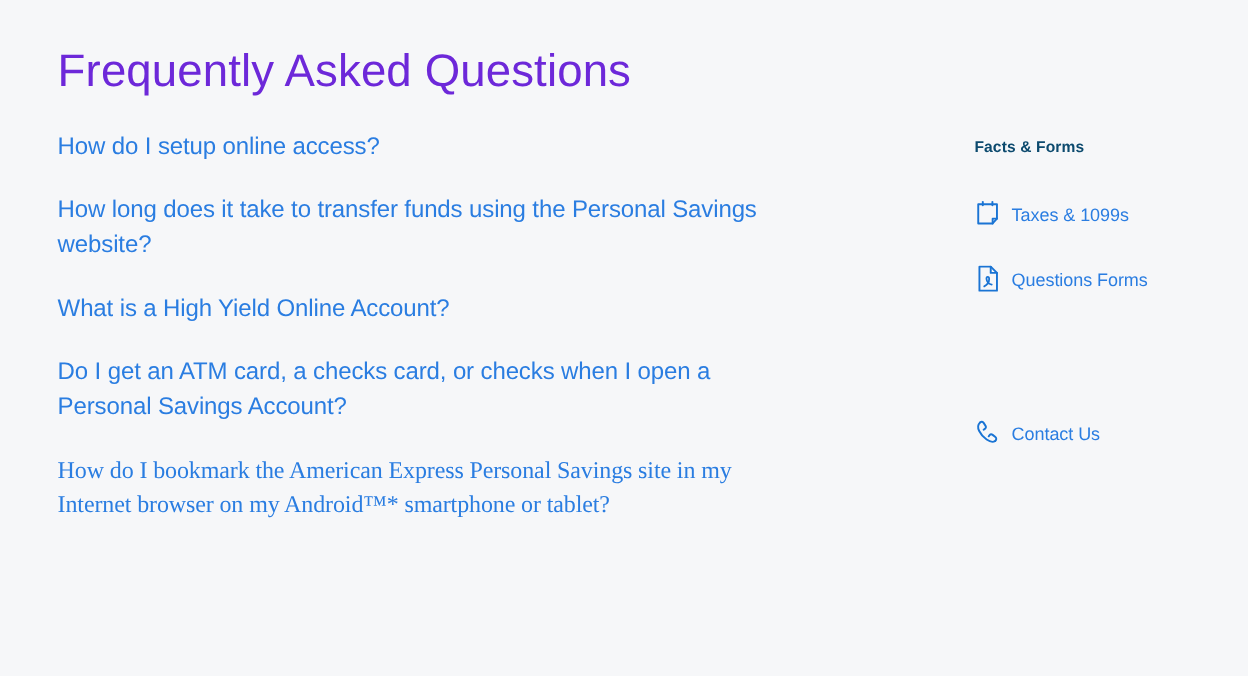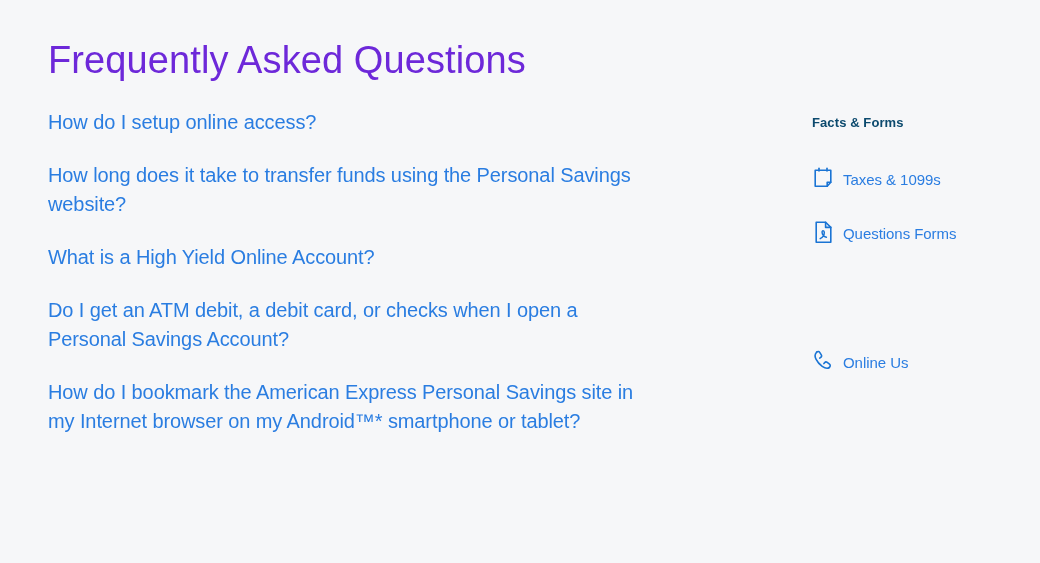--- a/index.html
+++ b/index.html
@@ -41,21 +41,21 @@
   .faq-list {
     margin: 0;
     padding: 0;
     list-style: none;
     margin-top: 22px;
   }
 
   .faq-item {
     margin-bottom: 24px;
   }
-  .faq-item:last-child { margin-bottom: 13px; }
+  .faq-item:last-child { margin-bottom: 13px; font-family: Liberation Serif, serif; }
 
   .faq-link {
     display: block;
     color: #2a7de1;
     font-size: 20px;
     line-height: 29px;
     text-decoration: none;
     font-weight: 400;
     letter-spacing: -0.1px;
     max-width: 610px;
@@ -132,21 +132,21 @@
       <li class="faq-item">
         <a class="faq-link" href="#">How do I setup online access?</a>
       </li>
       <li class="faq-item">
         <a class="faq-link" href="#">How long does it take to transfer funds using the Personal Savings website?</a>
       </li>
       <li class="faq-item">
         <a class="faq-link" href="#">What is a High Yield Online Account?</a>
       </li>
       <li class="faq-item">
-        <a class="faq-link" href="#">Do I get an ATM debit, a debit card, or checks when I open a Personal Savings Account?</a>
+        <a class="faq-link" href="#">Do I get an ATM card, a checks card, or checks when I open a Personal Savings Account?</a>
       </li>
       <li class="faq-item">
         <a class="faq-link" href="#">How do I bookmark the American Express Personal Savings site in my Internet browser on my Android™* smartphone or tablet?</a>
       </li>
     </ul>
   </div>
 
   <div class="sidebar">
 
     <div class="side-section facts">
@@ -182,20 +182,20 @@
 
       <ul class="side-links">
         <li class="side-item">
           <span class="side-icon">
             <svg width="21" height="22" viewBox="0 0 21 22" fill="none" stroke="currentColor" stroke-width="1.6" stroke-linecap="round" stroke-linejoin="round">
               <path d="M3.6 2.2 c-1.6 1.6 -2.0 4.2 -0.6 7.0 c1.4 2.9 3.6 5.3 6.2 7.1 c2.7 1.9 5.4 2.4 7.1 1.2"></path>
               <path d="M3.6 2.2 c1.1 -1.0 2.4 -0.9 3.1 0.2 l1.6 2.5 c0.6 0.9 0.3 1.9 -0.6 2.5 l-1.0 0.7"></path>
               <path d="M16.3 17.5 c1.2 -1.2 1.2 -2.5 0.2 -3.3 l-2.3 -1.8 c-0.9 -0.7 -1.9 -0.5 -2.6 0.3 l-0.7 0.9"></path>
             </svg>
           </span>
-          <a class="side-link" href="#">Online Us</a>
+          <a class="side-link" href="#">Contact Us</a>
         </li>
 
       </ul>
     </div>
 
   </div>
 </div>
 
 </body></html>

